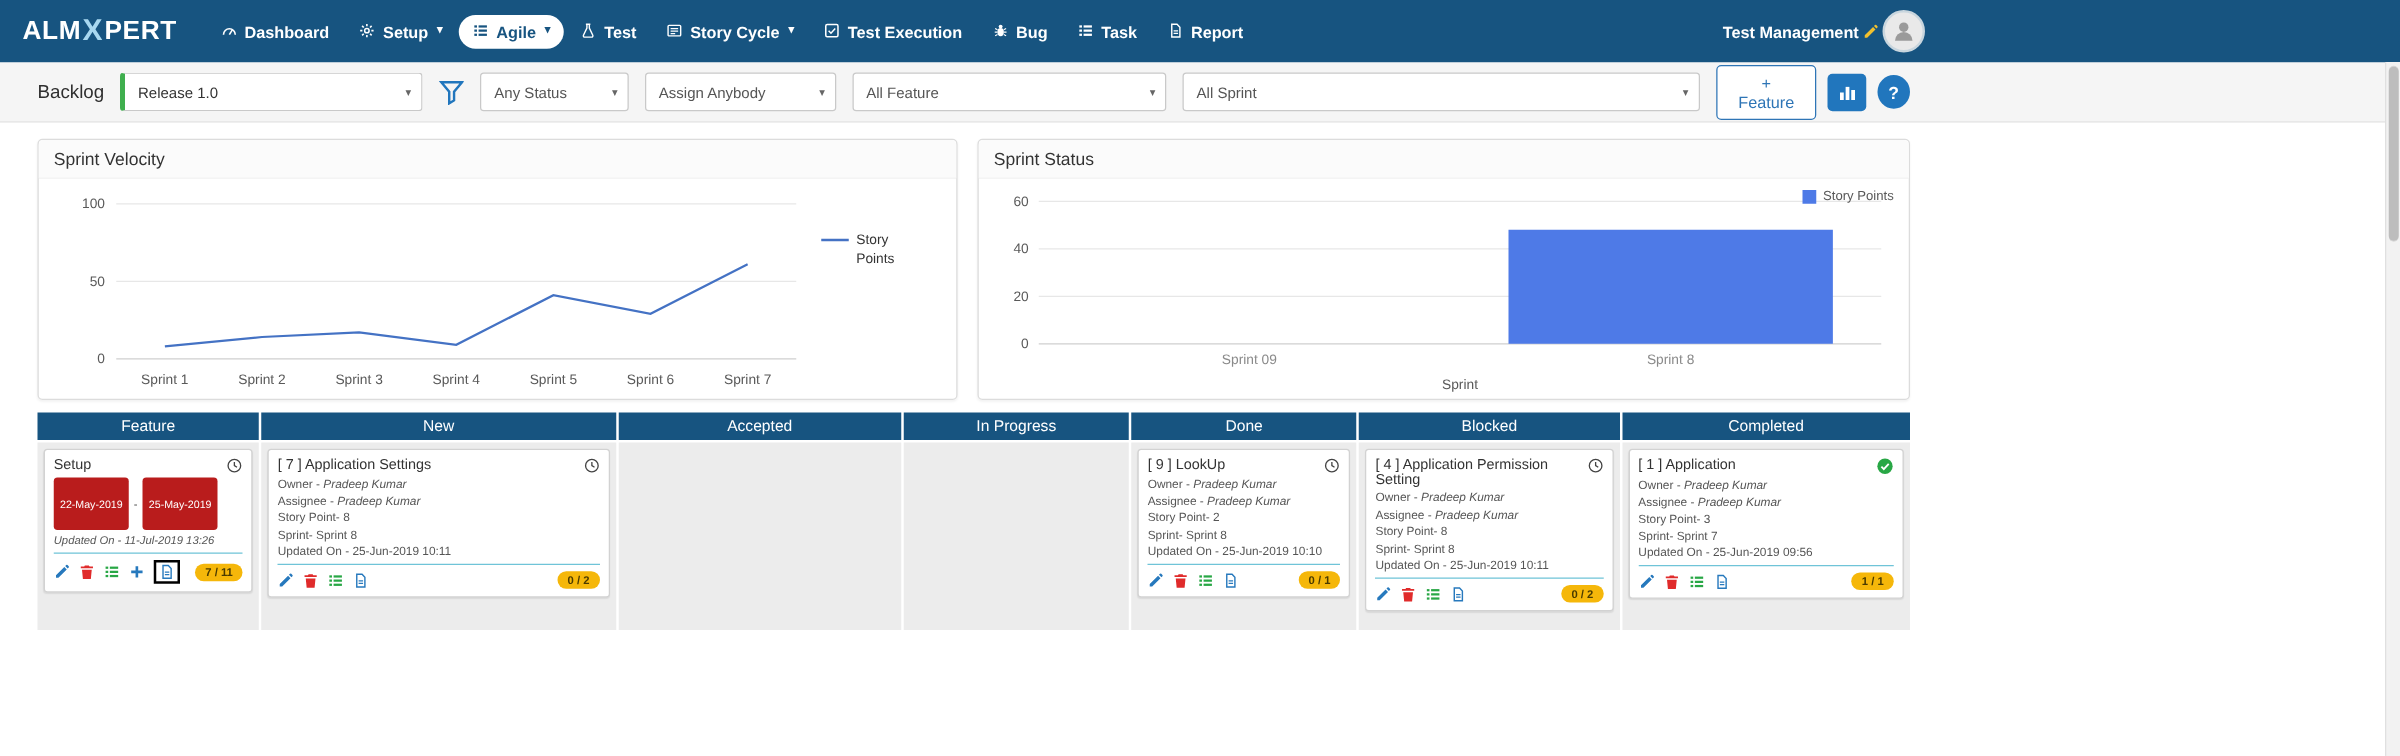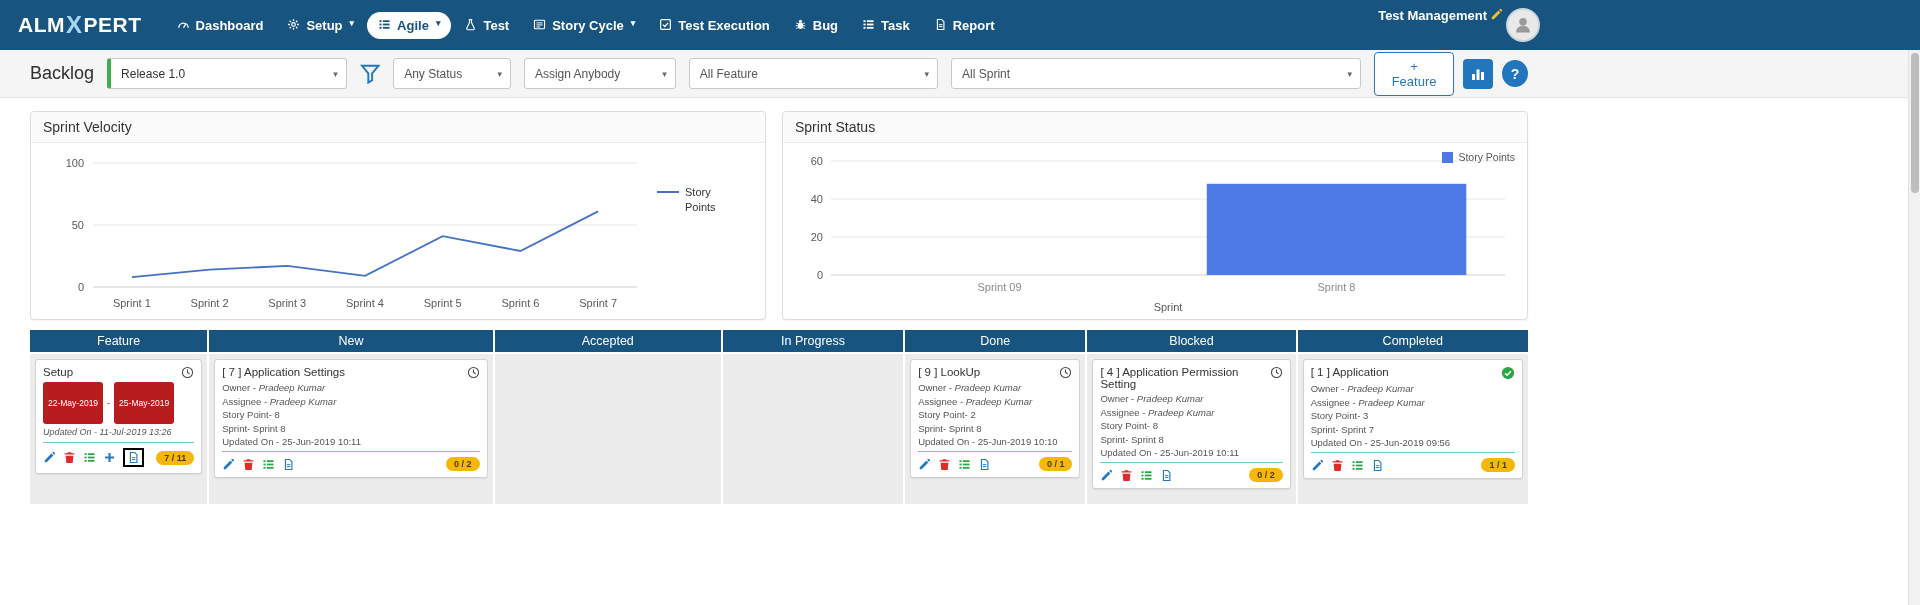--- a/index.html
+++ b/index.html
@@ -8,30 +8,30 @@
   
   .navbar{height:50px;background:#175480;display:flex;align-items:center}
   .nav-inner{width:1558px;display:flex;align-items:center;padding:0 18px}
   .brand{color:#fff;font-size:21px;font-weight:700;letter-spacing:.5px;cursor:pointer;display:flex;align-items:center}
   .brand-x{color:#a8d8f0;font-size:24px;font-weight:800;padding:0 1px}
   .nav-menu{display:flex;align-items:center;margin-left:24px;gap:2px}
   .nav-item{display:flex;align-items:flex-start;gap:6px;color:#fff;font-size:13px;font-weight:600;padding:6px 11px;border-radius:15px;cursor:pointer;white-space:nowrap}
   .nav-item .nico{width:13px;height:13px;flex:0 0 auto}
   .nav-item.active{background:#fff;color:#175480}
   .caret{font-size:9px;margin-left:1px}
-  .nav-right{margin-left:auto;display:flex;gap:3px}
+  .nav-right{margin-left:auto;display:flex;align-items:center;gap:3px}
   .user-label{color:#fff;font-size:13px;font-weight:700}
   .edit-pencil{width:13px;height:13px;color:#f2c12e;cursor:pointer}
   .avatar{width:34px;height:34px;border-radius:50%;background:#e9e9e9;border:2px solid #c9d6de;display:flex;align-items:center;justify-content:center;color:#9a9a9a;cursor:pointer}
   .avatar svg{width:20px;height:20px}
 
   
   .filterbar{height:48px;background:#f5f5f5;border-bottom:1px solid #e4e4e4;display:flex;align-items:center}
   .filter-inner{width:1558px;display:flex;align-items:center;gap:13px;padding:0 30px}
-  .page-title{font-size:18px;color:#2f2f2f}
+  .page-title{font-size:15px;color:#2f2f2f}
   .select{position:relative;height:31px;background:#fff;border:1px solid #c9c9c9;border-radius:3px;display:flex;align-items:center;padding:0 22px 0 10px;font-size:12px;color:#555;cursor:pointer}
   .select .sel-caret{position:absolute;right:8px;font-size:9px;color:#666}
   .select.release{border-left:4px solid #3faf4e;width:245px;color:#333}
   .w-status{width:120px}.w-assign{width:155px}.w-feature{width:255px}.w-sprint{width:420px}
   .funnel{width:21px;height:21px;color:#2176bd;cursor:pointer}
   .filter-right{margin-left:auto;display:flex;align-items:center;gap:9px}
   .btn-feature{background:#fff;border:1px solid #2e75b6;color:#2e75b6;font-size:13px;padding:6px 12px;border-radius:4px;cursor:pointer;font-family:inherit}
   .btn-chart{width:31px;height:30px;background:#2176bd;border:none;border-radius:4px;color:#fff;display:flex;align-items:center;justify-content:center;cursor:pointer}
   .btn-chart svg{width:16px;height:16px}
   .btn-help{width:27px;height:27px;background:#2176bd;border:none;border-radius:50%;color:#fff;font-size:14px;font-weight:700;cursor:pointer;font-family:inherit}

